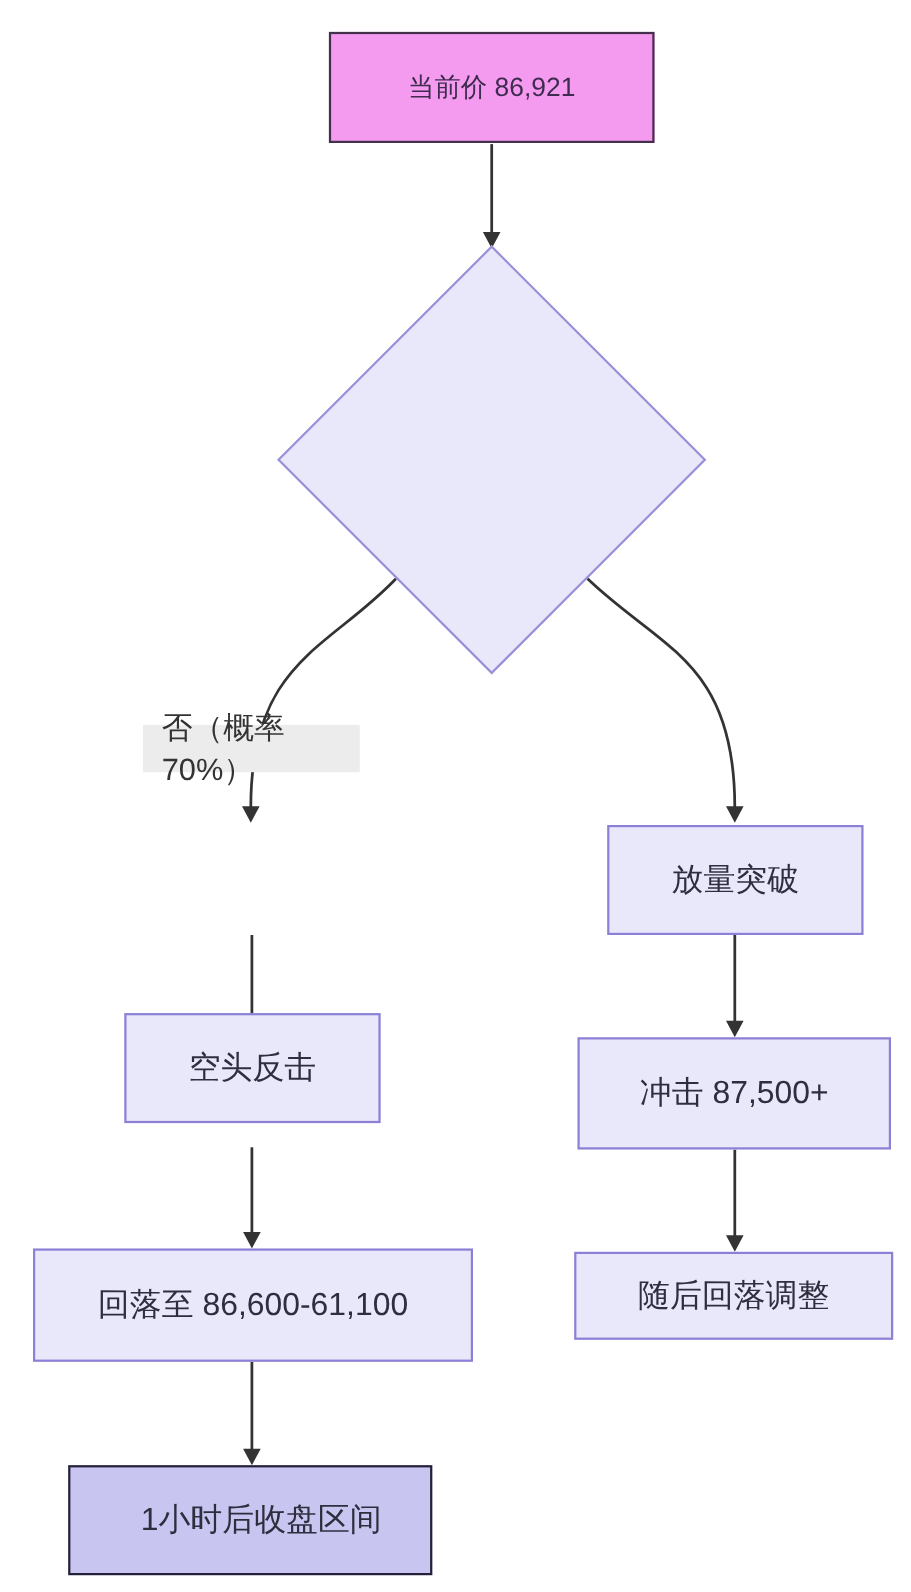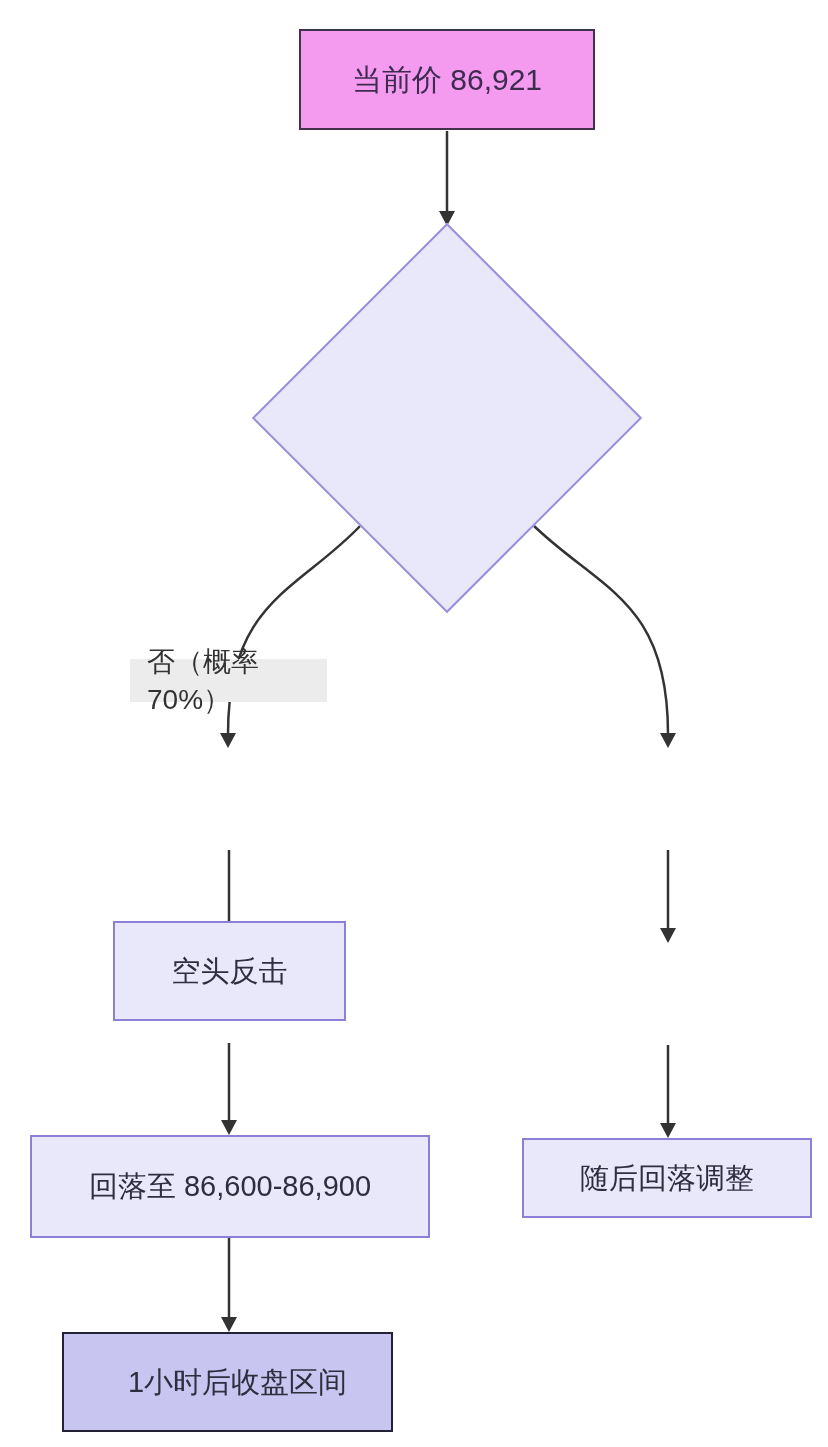--- a/index.html
+++ b/index.html
@@ -39,21 +39,21 @@
     font-size:29px;
     color:var(--text);
     background:var(--node-fill);
     border:2px solid var(--node-border);
     line-height:1.25;
   }
   .node--start{
     background:var(--start-fill);
     border:2px solid var(--start-border);
     color:var(--start-text);
-    font-size:30px;
+    font-size:24px;
   }
   .node--end{
     background:var(--end-fill);
     border:2px solid var(--end-border);
   }
   .diamond-shape{
     position:absolute;
     left:309px; top:280px;
     width:276px; height:276px;
     background:var(--node-fill);
@@ -123,18 +123,20 @@
     <polygon class="arrowhead" points="660,1123 676,1123 668,1138"></polygon>
   </svg>
 
   <div class="node node--start n-start">当前价 86,921</div>
 
   <div class="diamond-shape"></div>
 
   <div class="edge-label l-no">否（概率70%）</div>
 
   <div class="node n-bears">空头反击</div>
-  <div class="node n-fall">回落至 86,600-86,900</div>
+  <div class="node n-fall">回落至 86,600-61,100</div>
   <div class="node node--end n-close">1小时后收盘区间</div>
 
+  <div class="node n-volume">放量突破</div>
+  <div class="node n-hit">冲击 87,500+</div>
   <div class="node n-pull">随后回落调整</div>
 
 </div>
 
 </body></html>

